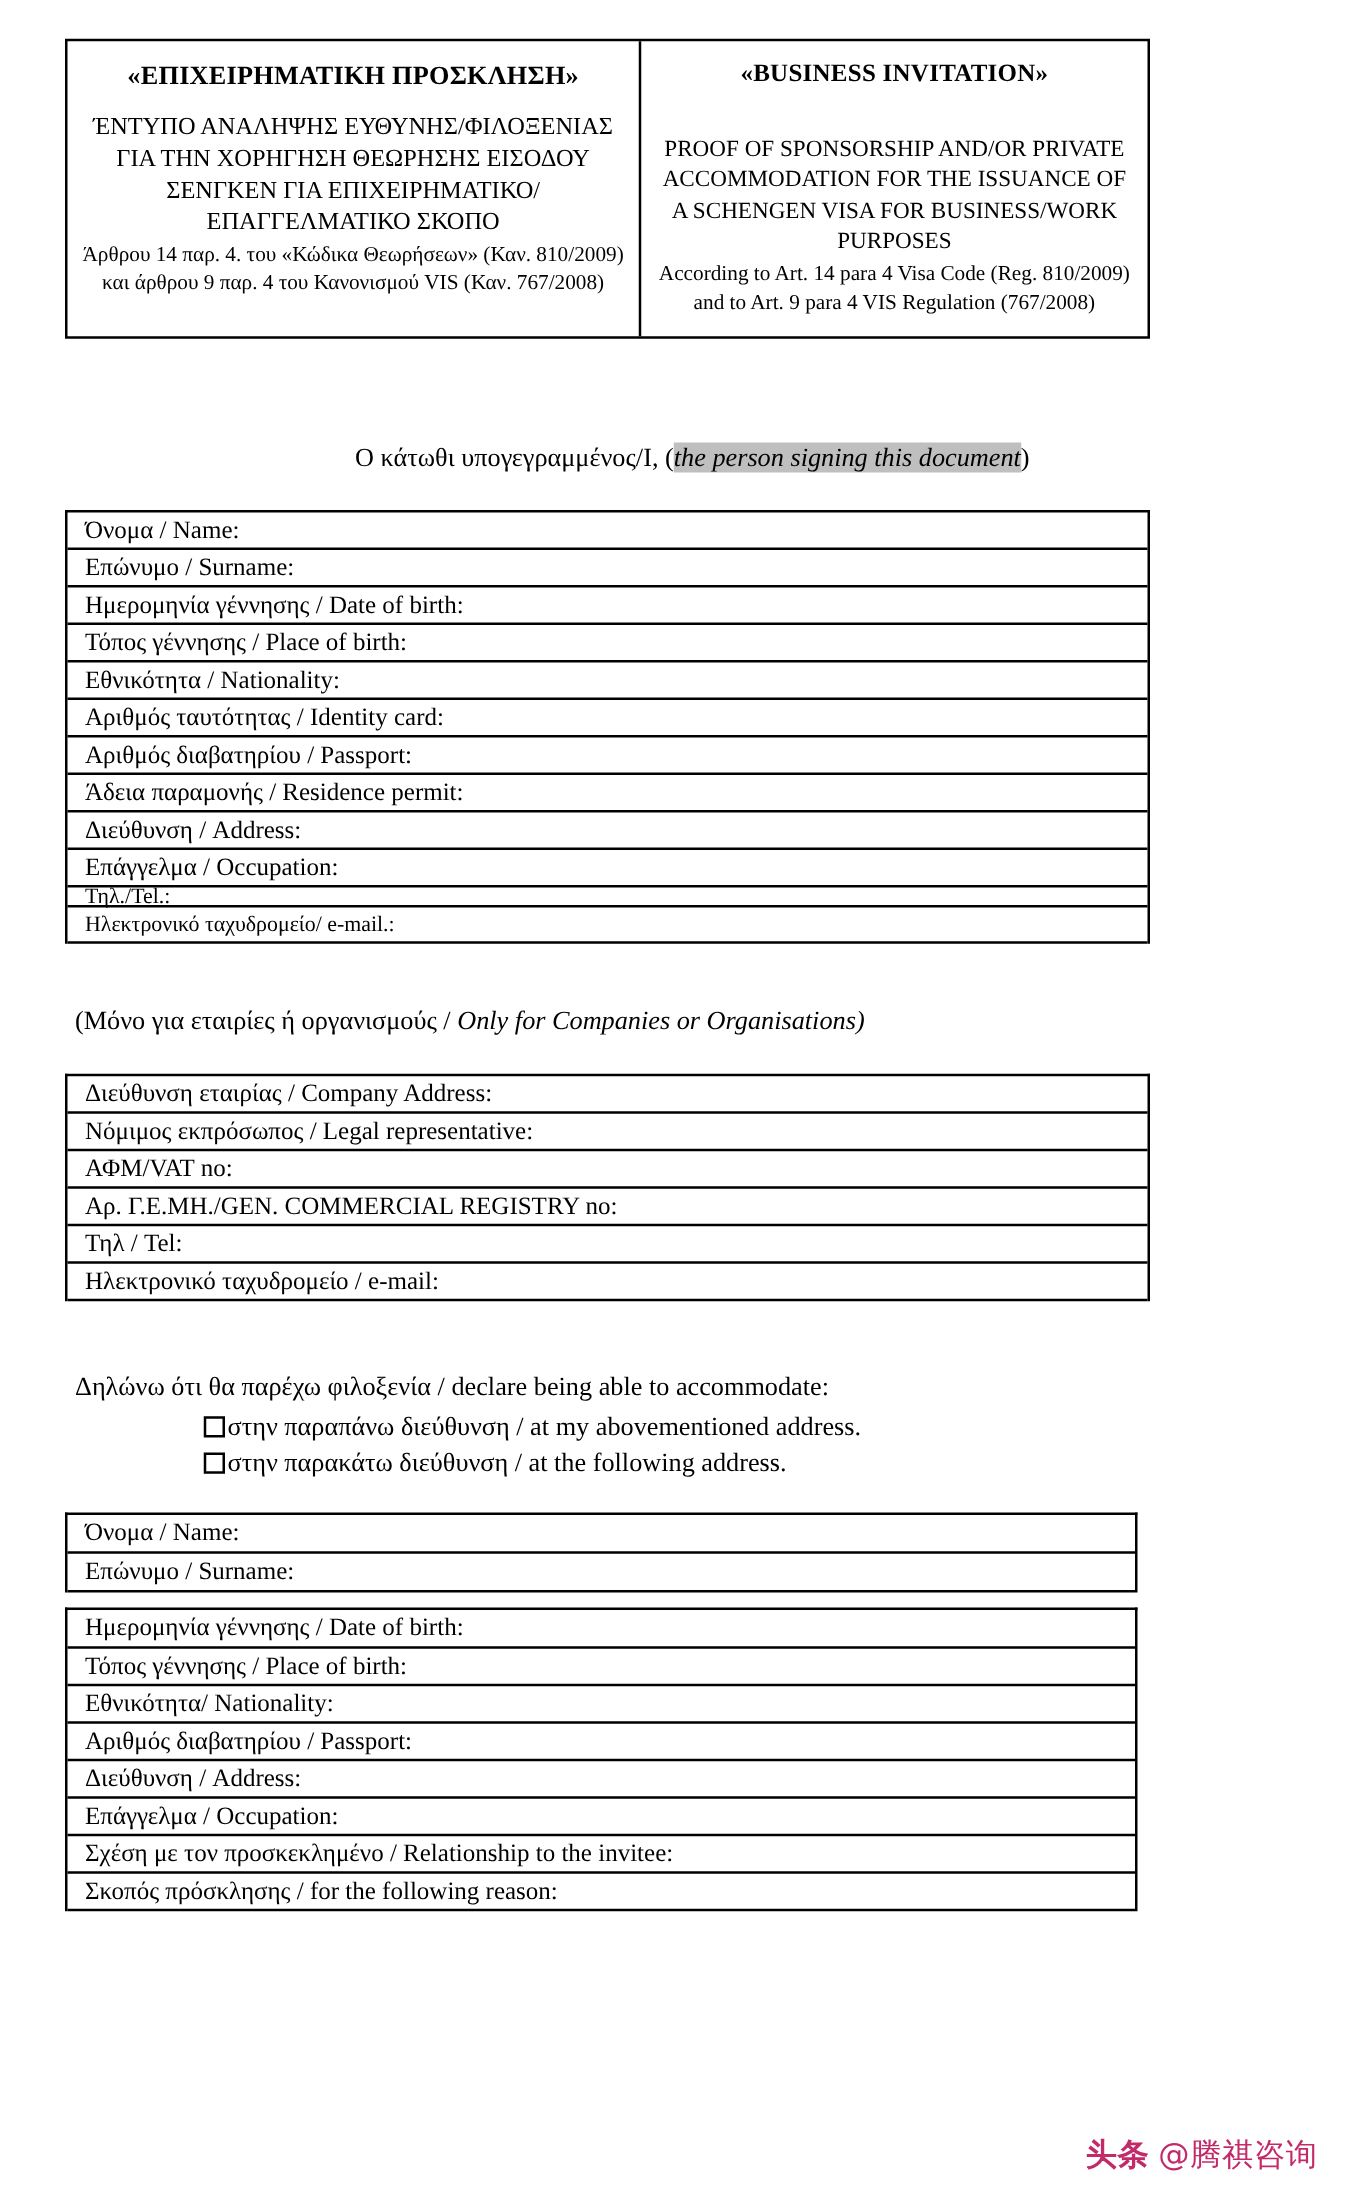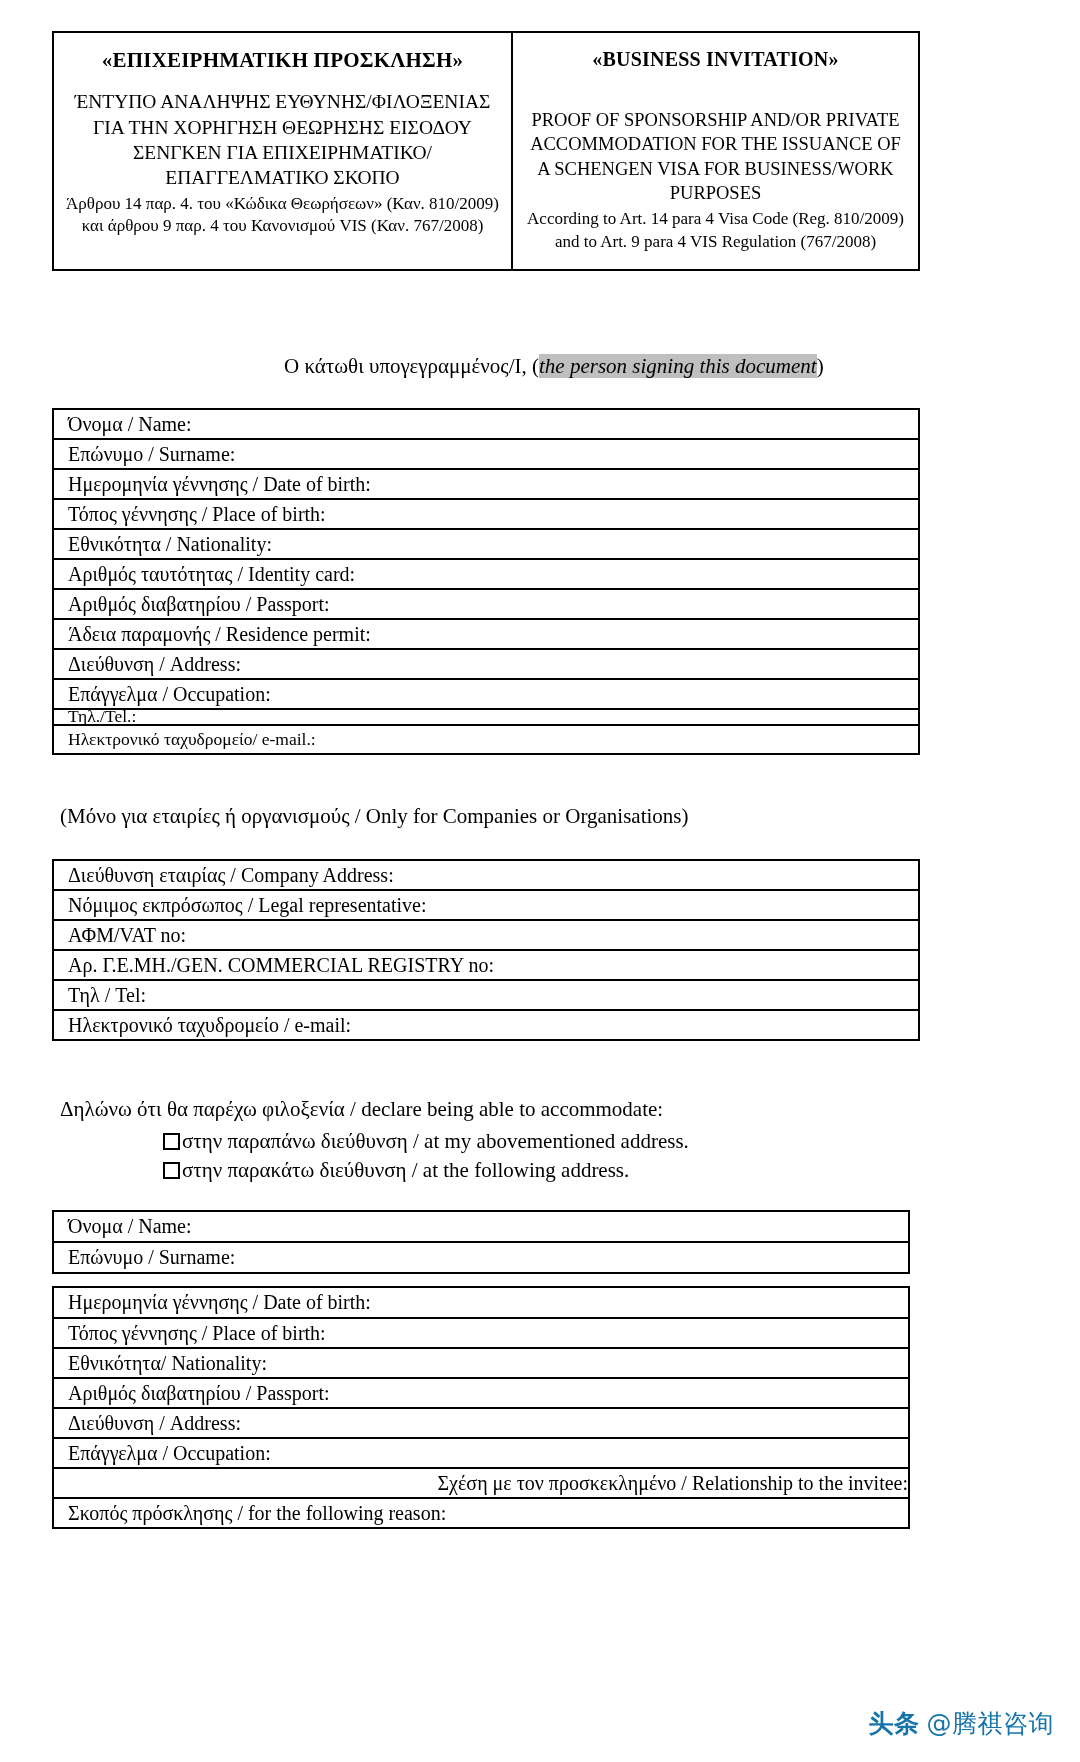--- a/index.html
+++ b/index.html
@@ -84,20 +84,21 @@
     position: absolute;
     font-size: 21px;
     line-height: 1.3;
     white-space: nowrap;
   }
   .para .hl {
     background: #bfbfbf;
     font-style: italic;
   }
   .para .ital {
+    font-style: italic;
   }
 
   
   .ftable {
     position: absolute;
     box-sizing: border-box;
     border: 2px solid #000;
     border-bottom: none;
   }
   .frow {
@@ -137,21 +138,21 @@
 
   
   .watermark {
     position: absolute;
     right: 26px;
     bottom: 22px;
     display: flex;
     align-items: flex-end;
     gap: 7px;
     font-family: "DejaVu Sans", sans-serif;
-    color: #0369a1;
+    color: #be185d;
     font-size: 25px;
     letter-spacing: 0.5px;
     opacity: 0.92;
   }
   .watermark .wm-logo {
     font-weight: bold;
     font-size: 25px;
   }
 </style>
 </head>
@@ -272,21 +273,21 @@
       </div>
       <div class="frow" style="height: 30px;">
         <span>Αριθμός διαβατηρίου / Passport:</span>
       </div>
       <div class="frow" style="height: 30px;">
         <span>Διεύθυνση / Address:</span>
       </div>
       <div class="frow" style="height: 30px;">
         <span>Επάγγελμα / Occupation:</span>
       </div>
-      <div class="frow" style="height: 30px; justify-content: flex-end;">
+      <div class="frow" style="height: 30px;">
         <span>Σχέση με τον προσκεκλημένο / Relationship to the invitee:</span>
       </div>
       <div class="frow" style="height: 30px;">
         <span>Σκοπός πρόσκλησης / for the following reason:</span>
       </div>
     </div>
 
   <div class="watermark">
     <span class="wm-logo">头条</span>
     <span>@腾祺咨询</span>

